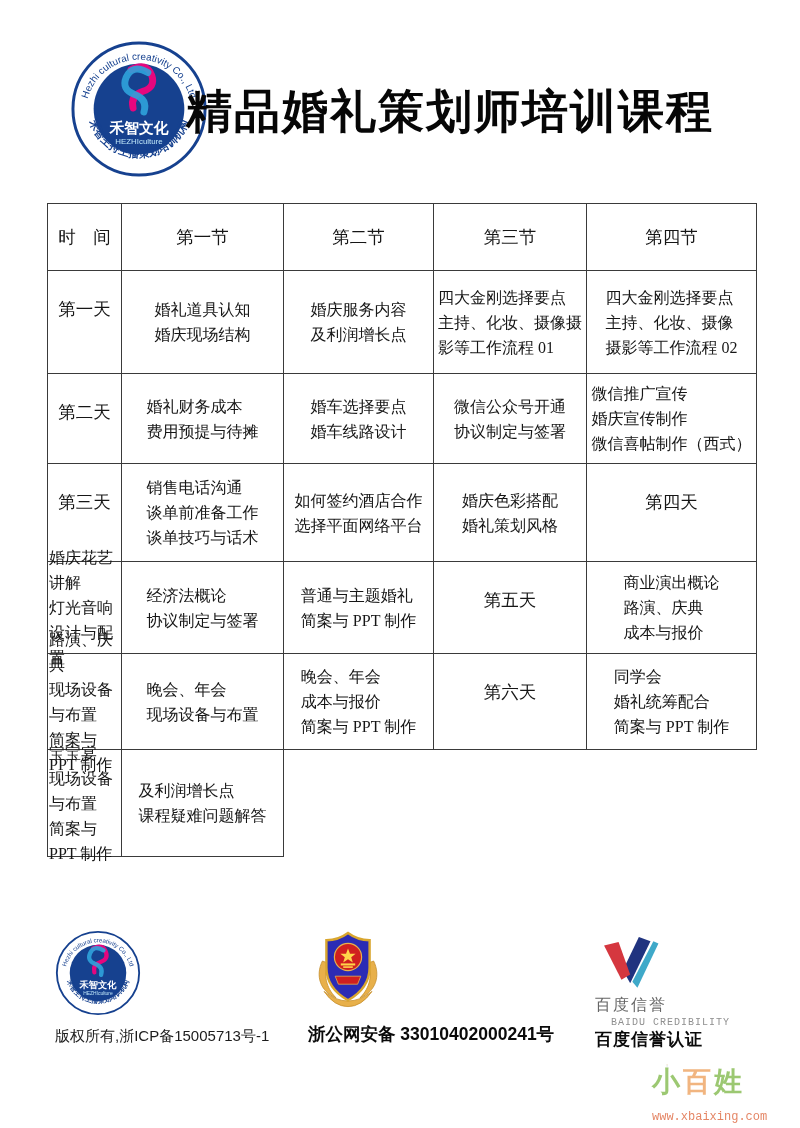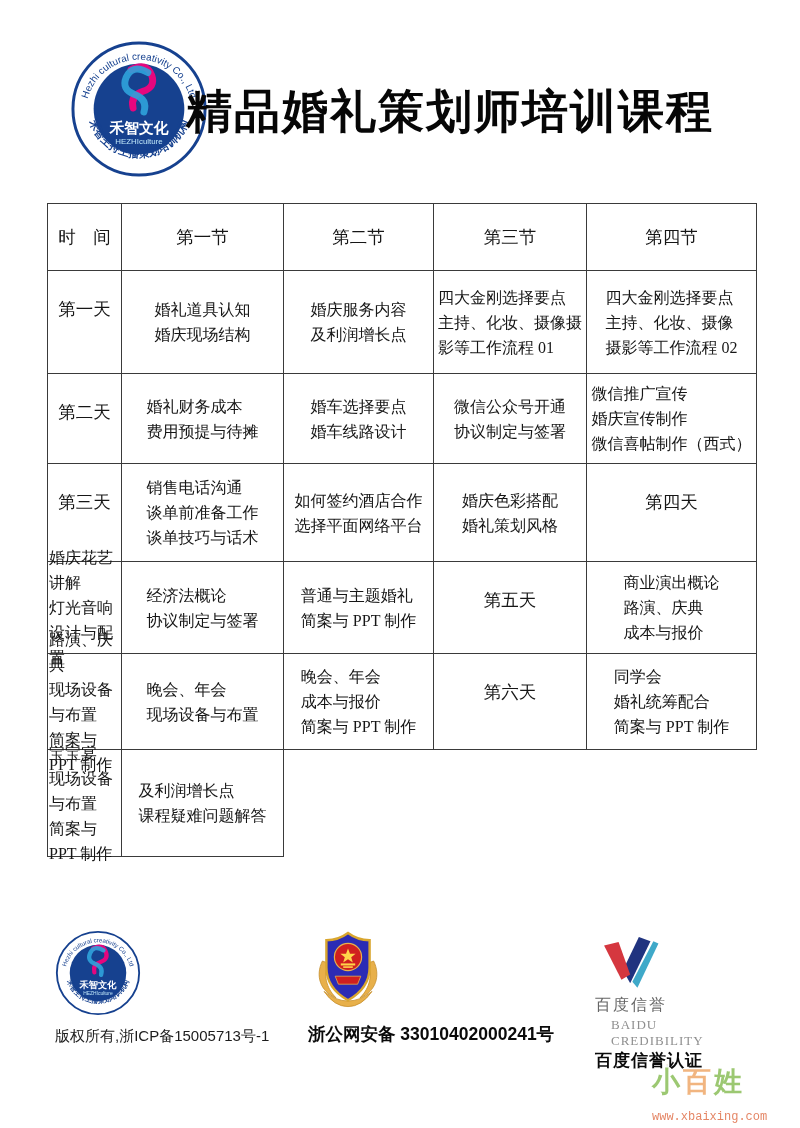--- a/index.html
+++ b/index.html
@@ -42,21 +42,21 @@
   .footer-right  { left:595px; top:934px; width:140px; }
   .copyright-text {
     margin-top:11px; font-family:"Liberation Sans","DejaVu Sans",sans-serif;
     font-size:15px; color:#1c1c1c; white-space:nowrap;
   }
   .police-text {
     margin-top:10px; font-family:"Liberation Sans","DejaVu Sans",sans-serif;
     font-size:17.5px; font-weight:700; color:#0a0a0a; white-space:nowrap;
   }
   .baidu-cn   { margin-top:3px; font-family:"Liberation Sans","DejaVu Sans",sans-serif; font-size:16px; color:#666666; letter-spacing:2px; }
-  .baidu-en   { margin-top:1px; font-family:Liberation Serif, serif; font-size:13px; color:#8f8f8f; letter-spacing:1px;padding-left:16px; }
+  .baidu-en   { margin-top:1px; font-family:Liberation Mono, monospace; font-size:10px; color:#8f8f8f; letter-spacing:1px;padding-left:16px; }
   .baidu-cert { margin-top:0; font-family:"Liberation Sans","DejaVu Sans",sans-serif; font-size:17px; font-weight:700; color:#0a0a0a; letter-spacing:1px; }
 
   
   .watermark { position:absolute; left:650px; top:1064px; width:146px; height:60px; display:flex; opacity:.85;flex-direction:column; }
   .wm-text { display:flex; flex-direction:column; justify-content:flex-start; margin-left:2px; }
   .wm-brand { font-size:28px; font-weight:700; line-height:30px; letter-spacing:3px; white-space:nowrap; }
   .wm-ch-green  { color:#8bbf5a; }
   .wm-ch-orange { color:#efa96b; }
   .wm-url { font-family:"Liberation Mono","DejaVu Sans Mono",monospace; font-size:12px; color:#e0704a; white-space:nowrap; margin-top:13px; }
 </style>

